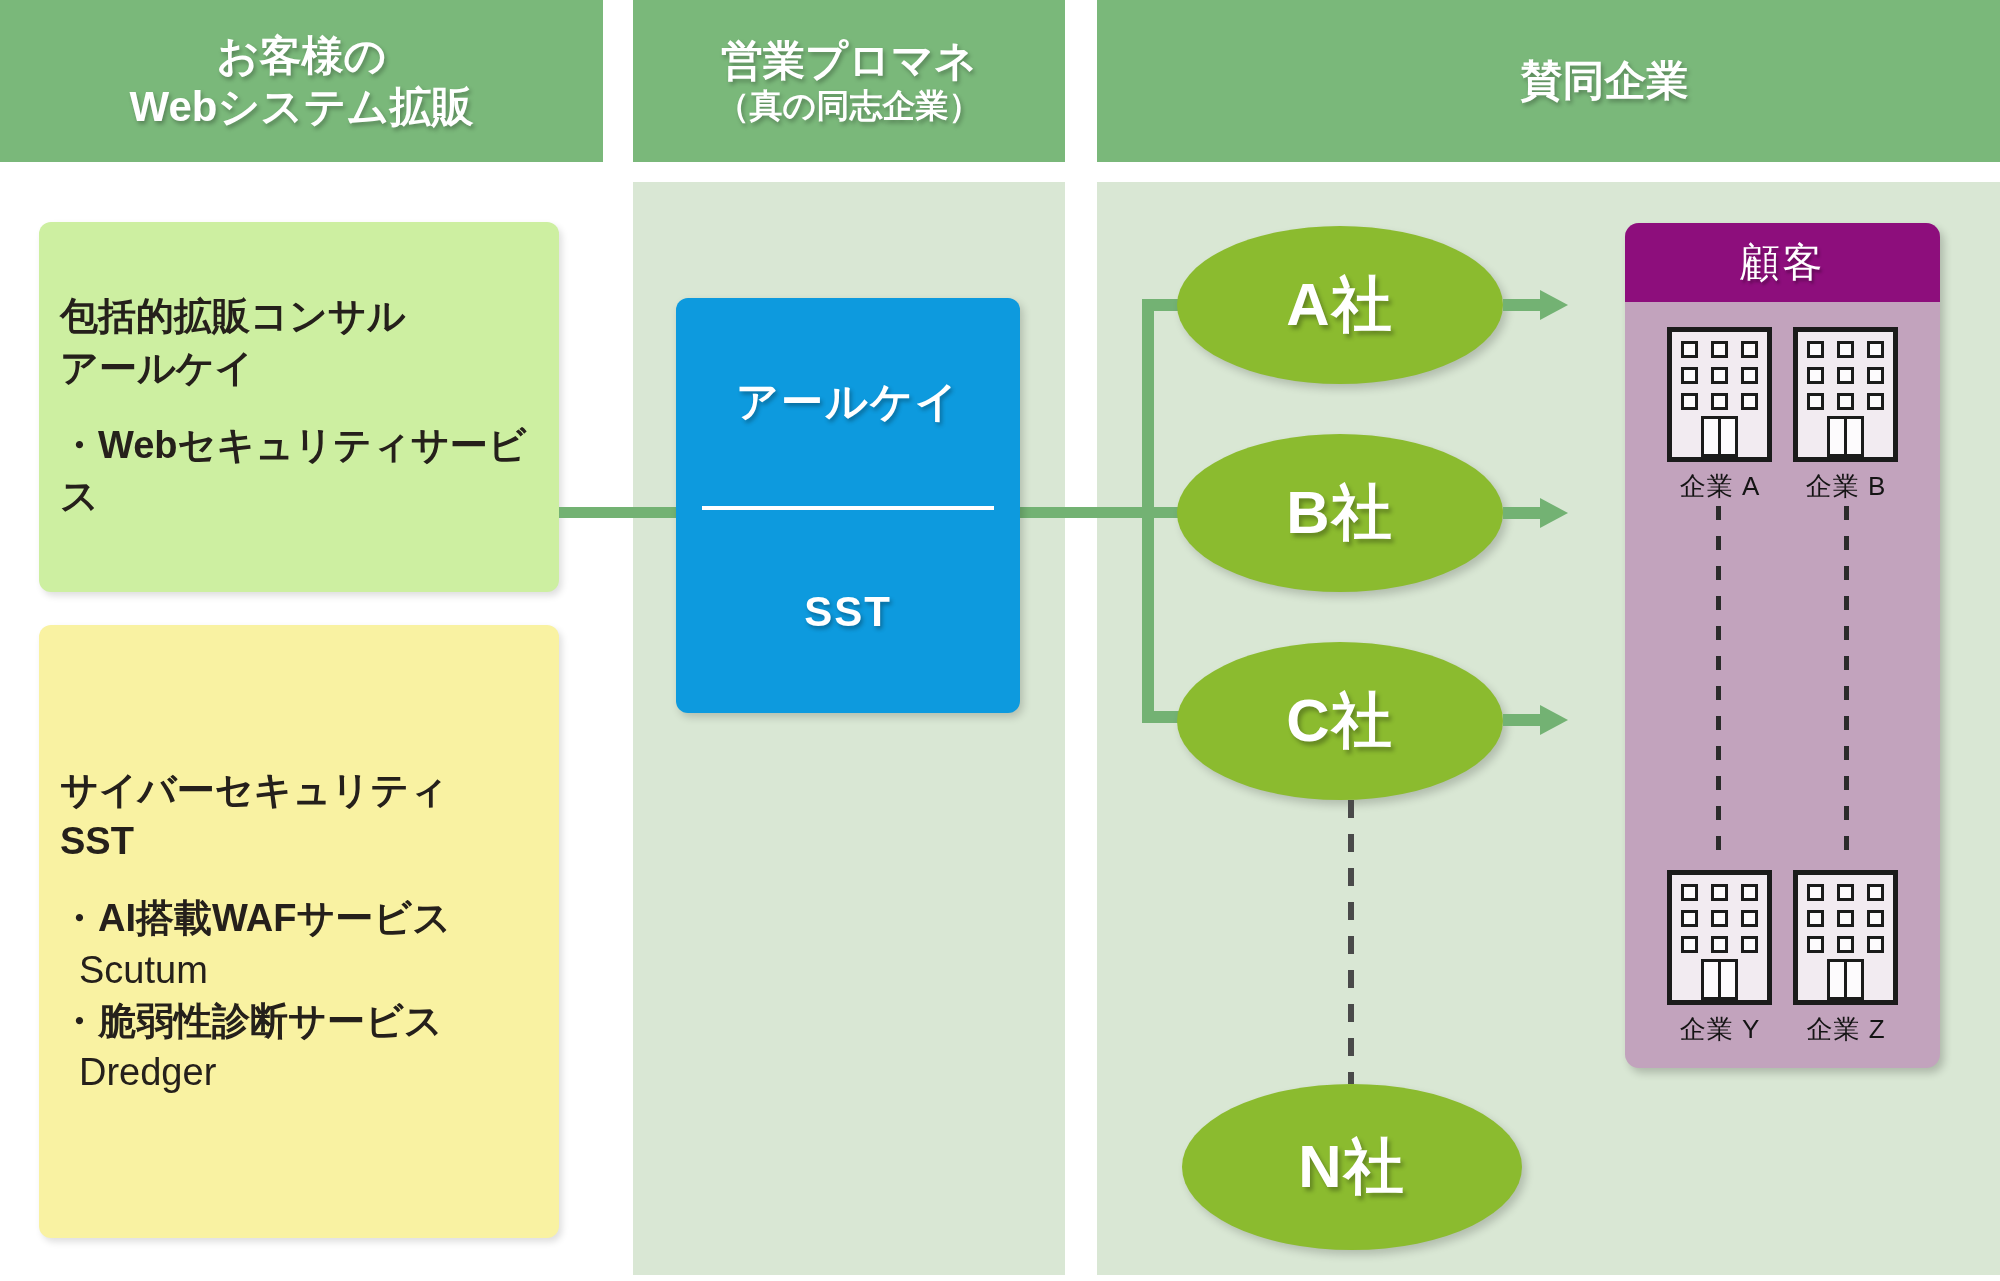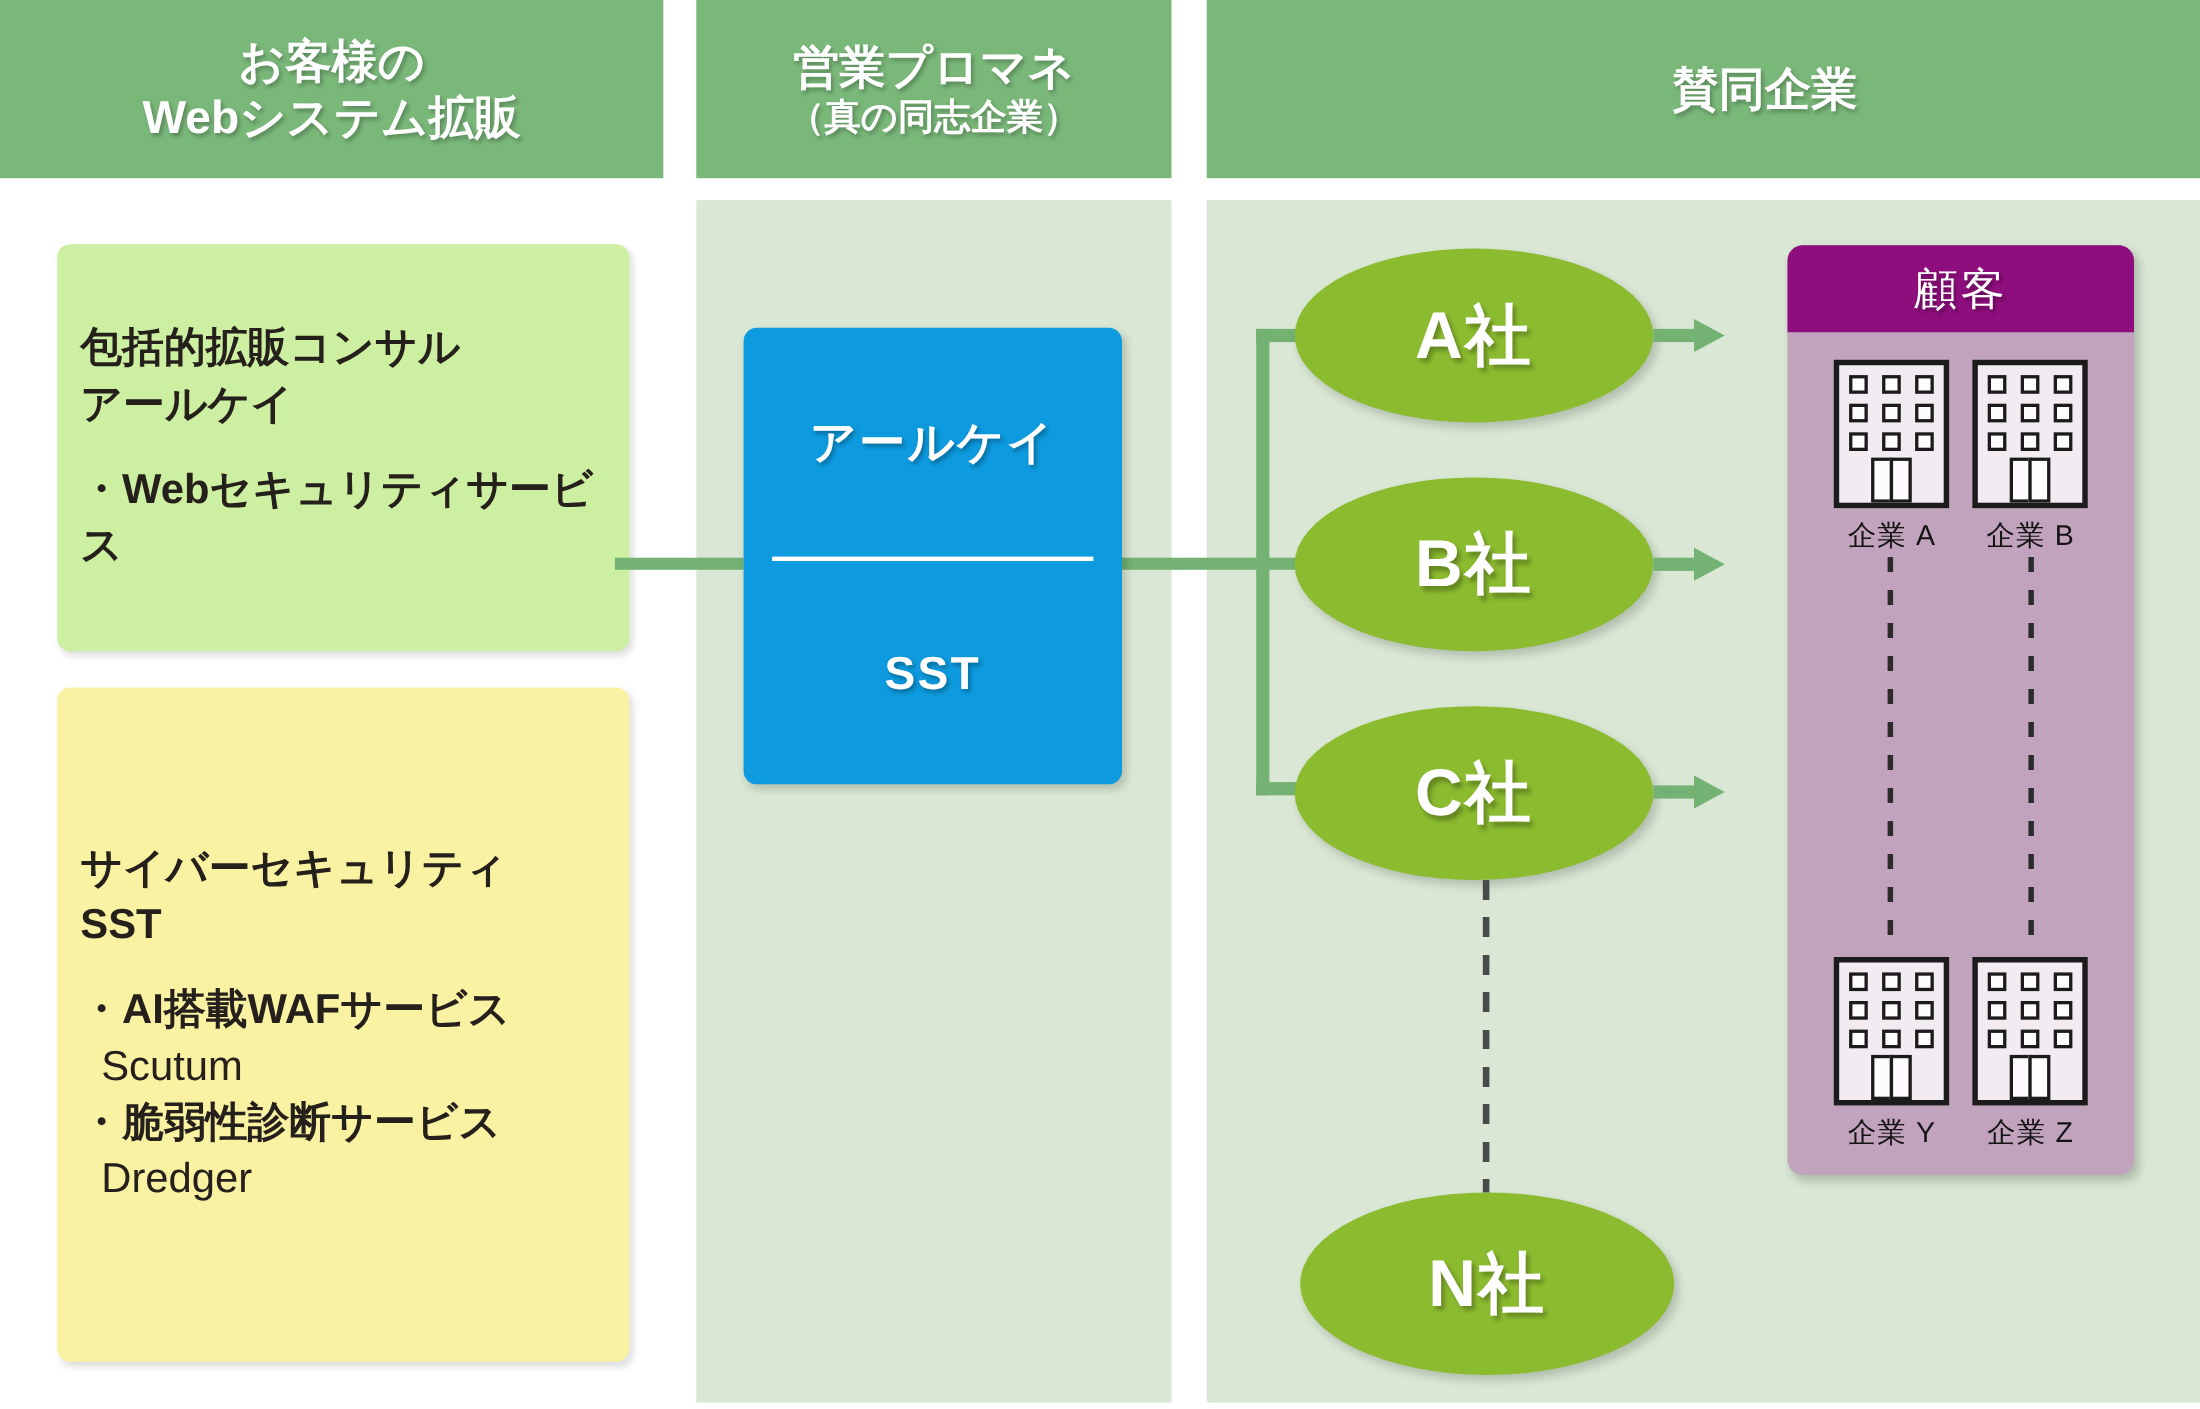--- a/index.html
+++ b/index.html
@@ -20,21 +20,20 @@
   .hband.single{font-size:42px;}
   
   .colbg{position:absolute;top:182px;height:1093px;background:var(--column-bg);}
   
   .panel{
     position:absolute;border-radius:12px;box-sizing:border-box;
     display:flex;flex-direction:column;justify-content:center;
     padding-left:21px;padding-right:8px;
     color:var(--dark-text);font-size:38px;font-weight:700;line-height:1.35;
     box-shadow:3px 4px 7px rgba(0,0,0,.13);
-    margin-left:13px;
   }
   .panel .plain{font-weight:400;}
   .panel .indent{padding-left:19px;}
   .panel .gap-above{margin-top:26px;}
   
   .bluebox{
     position:absolute;left:676px;top:298px;width:344px;height:415px;border-radius:12px;
     background:var(--box-blue);box-shadow:3px 4px 8px rgba(0,0,0,.18);
   }
   .bluebox .half{

